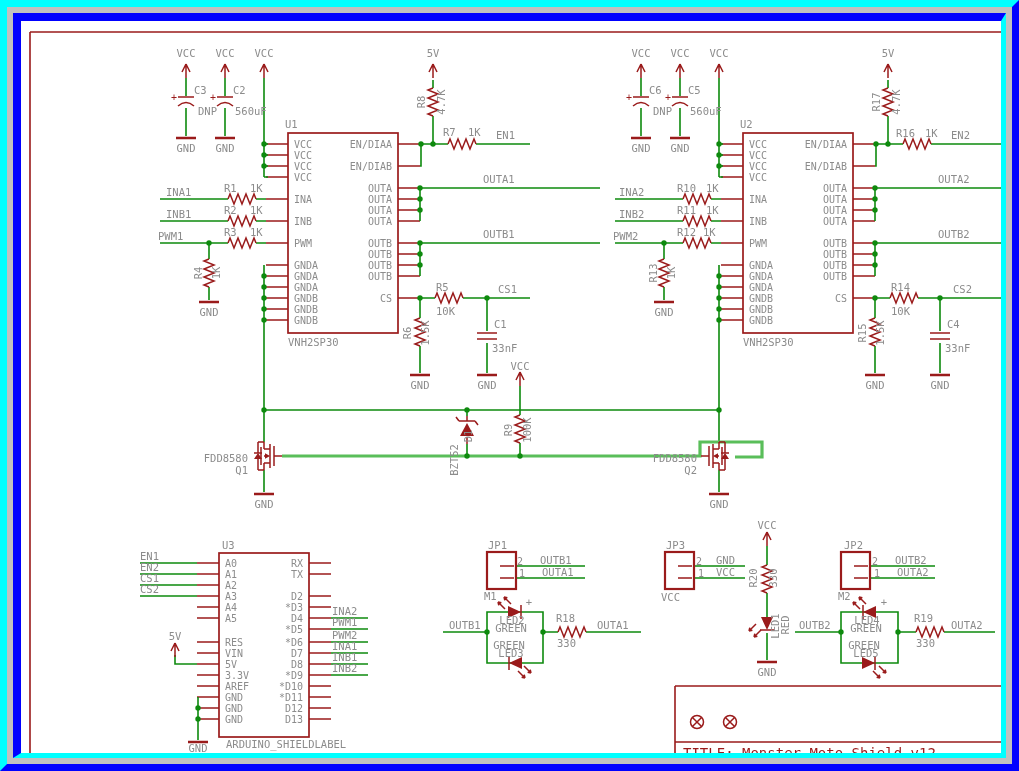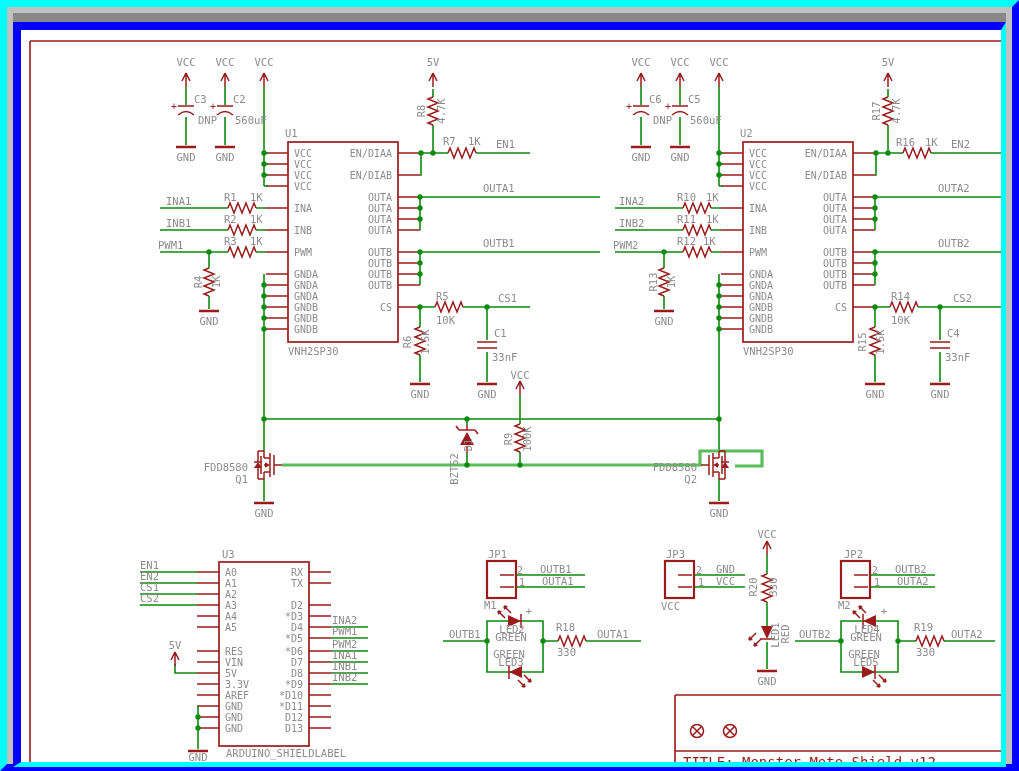--- a/index.html
+++ b/index.html
@@ -1,21 +1,21 @@
 <!DOCTYPE html>
 <html><head>
 <meta charset="utf-8">
 <style>
   html,body{margin:0;padding:0;background:#888;}
   #win{width:1019px;height:771px;box-sizing:border-box;border:7px solid;
        border-color:#00FFFF #0000FF #0000FF #00FFFF;}
   #mid{width:100%;height:100%;box-sizing:border-box;border:6px solid #C0C0C0;}
   #inner{width:100%;height:100%;box-sizing:border-box;border-style:solid;
          border-width:8px 5px 5px 8px;border-color:#0000FF #00FFFF #00FFFF #0000FF;
-         background:#FFFFFF;overflow:hidden;margin-top:9px;}
+         background:#FFFFFF;overflow:hidden;}
   svg{display:block;}
   text{font-family:"DejaVu Sans Mono","Liberation Mono",monospace;}
   .txt{fill:#8C8C8C;}
   .sym{fill:#9A1B1B;}
   .wire{stroke:#0E8A0E;stroke-width:1.6;fill:none;}
   .hl{stroke:#5ABE5A;stroke-width:3.2;fill:none;}
   .stub{stroke:#9A1B1B;stroke-width:1.5;fill:none;}
   .red{stroke:#9A1B1B;fill:none;stroke-width:1.5;}
   .redfill{fill:#9A1B1B;stroke:none;}
   .ic{stroke:#9A1B1B;stroke-width:1.7;fill:none;}

